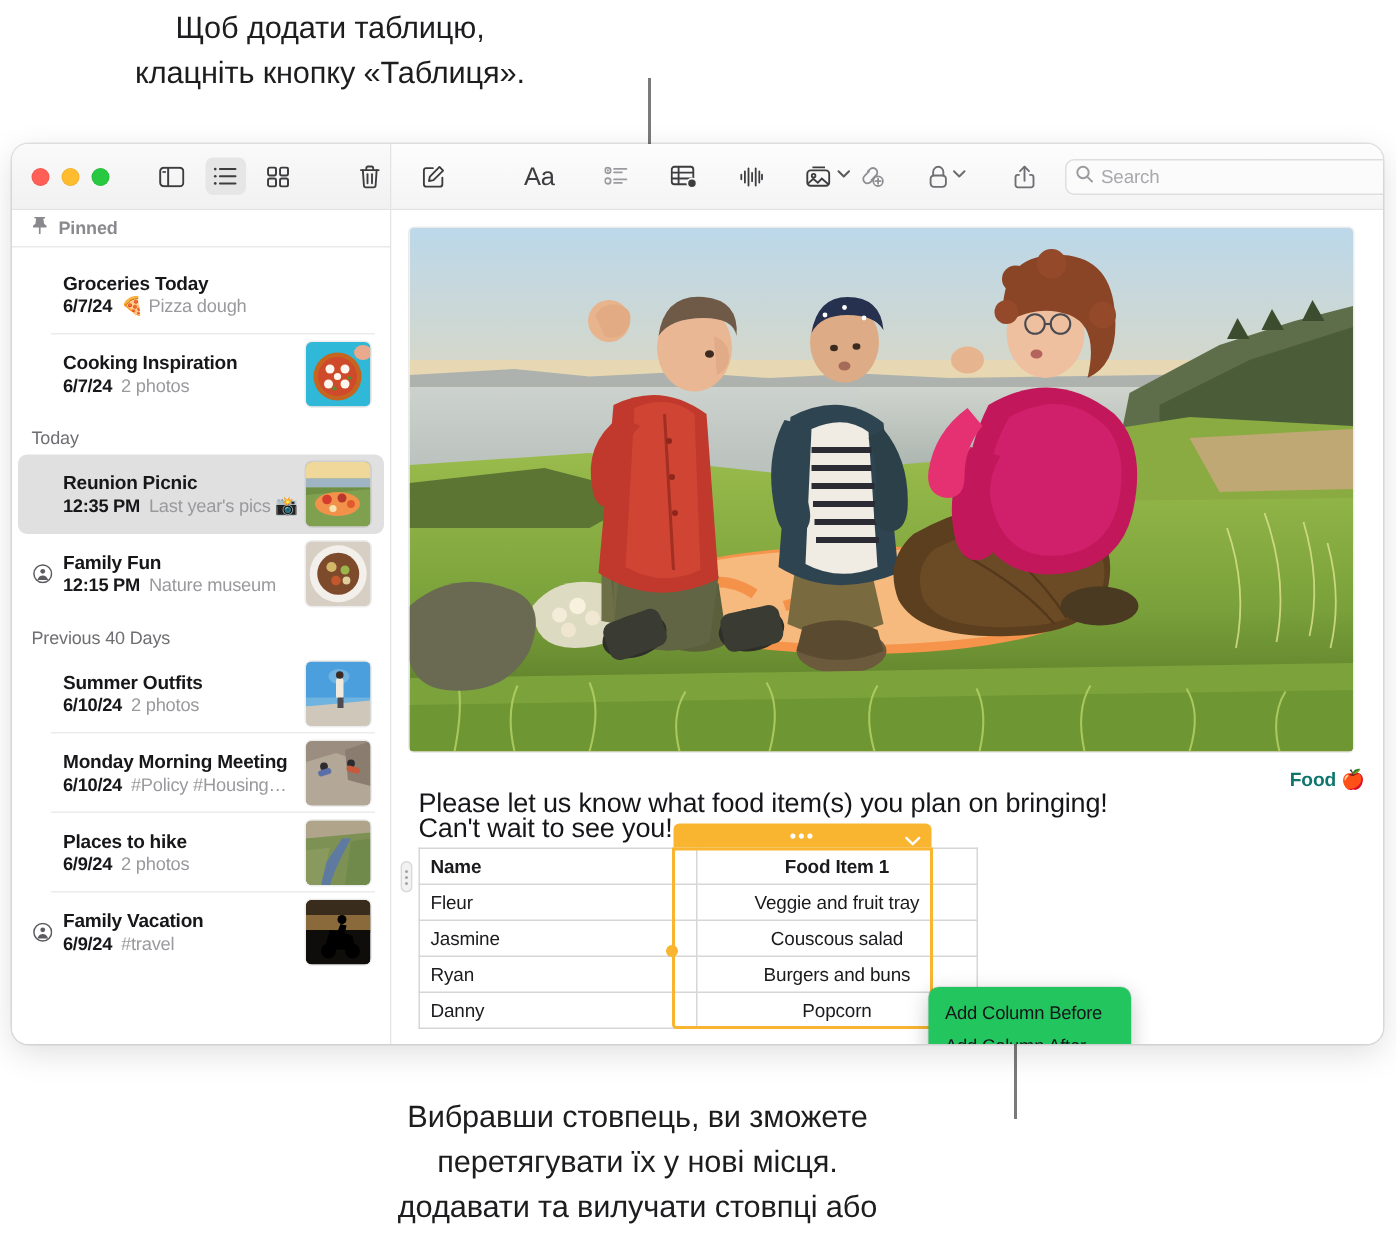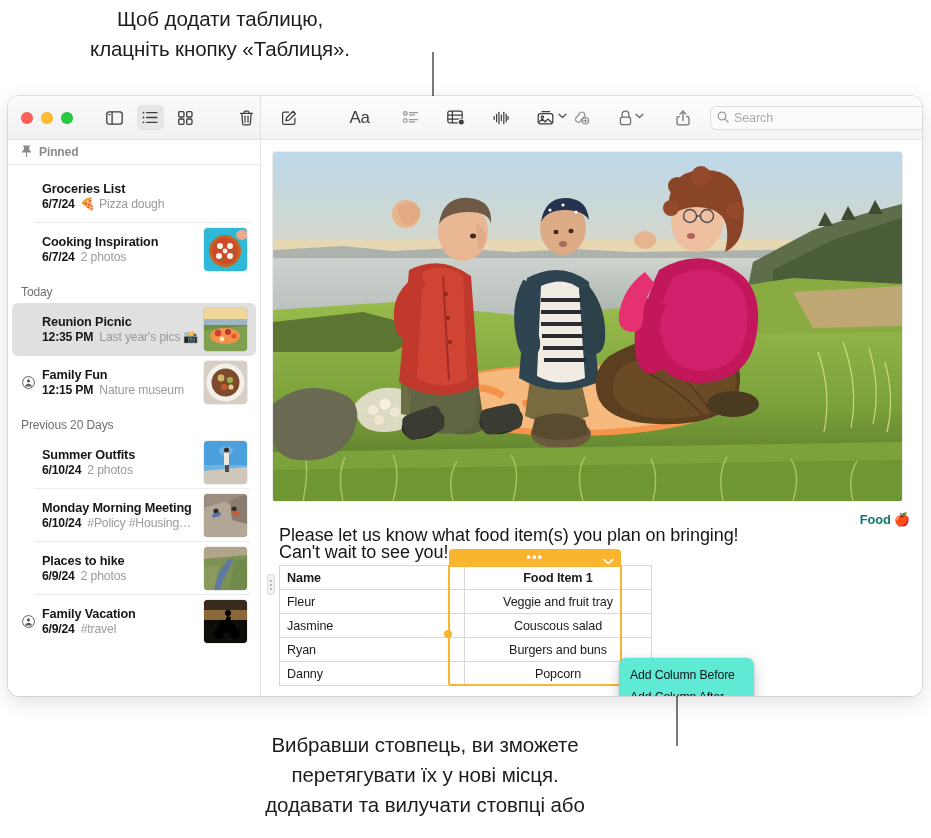--- a/index.html
+++ b/index.html
@@ -384,21 +384,21 @@
     border-radius: 50%;
     background: #f9b530;
   }
 
   
   .ctx-menu {
     position: absolute;
     left: 611px;
     top: 562px;
     width: 135px;
-    background: #5eead4;
+    background: #22c55e;
     border-radius: 7px;
     box-shadow: 0 0 0 0.5px rgba(0,0,0,0.10), 0 4px 14px rgba(0,0,0,0.22);
     padding: 6px 0;
     box-sizing: border-box;
     z-index: 30;
   }
   .ctx-item {
     padding: 2px 11px;
     font-size: 12.3px;
     color: #16161a;
@@ -609,21 +609,21 @@
             <svg width="11" height="12" viewBox="0 0 11 12" fill="#8a8a8e">
               <path d="M2.0 0.6h7.0v1.1H7.9l.5 3.4 1.6 1.4v1.1H6.05V12h-1.1V7.6H1.0V6.5l1.6-1.4.5-3.4H2.0z"></path>
             </svg>
           </span>
           <span class="pinned-label">Pinned</span>
         </div>
 
         <div class="note-row" style="margin-top:5px">
           <div class="share-ico blank"></div>
           <div class="note-txt">
-            <div class="note-title">Groceries List</div>
+            <div class="note-title">Groceries Today</div>
             <div class="note-sub">
               <span class="note-date">6/7/24</span>
               <span class="note-snip">🍕 Pizza dough</span>
             </div>
           </div>
           <div class="divider"></div>
         </div>
 
         <div class="note-row nodiv">
           <div class="share-ico blank"></div>
@@ -699,21 +699,21 @@
               <circle cx="21.5" cy="21.5" r="19" fill="#f3f0ec"></circle>
               <circle cx="21.5" cy="21.5" r="14" fill="#7d4a2c"></circle>
               <circle cx="17" cy="17" r="3.4" fill="#d3b76a"></circle>
               <circle cx="26" cy="19" r="3" fill="#9ab64a"></circle>
               <circle cx="20" cy="26" r="3.2" fill="#c4582c"></circle>
               <circle cx="27" cy="26" r="2.6" fill="#e0cf9a"></circle>
             </svg>
           </div>
         </div>
 
-        <div class="group-head">Previous 20 Days</div>
+        <div class="group-head">Previous 40 Days</div>
 
         <div class="note-row">
           <div class="share-ico blank"></div>
           <div class="note-txt">
             <div class="note-title">Summer Outfits</div>
             <div class="note-sub">
               <span class="note-date">6/10/24</span>
               <span class="note-snip">2 photos</span>
             </div>
           </div>

